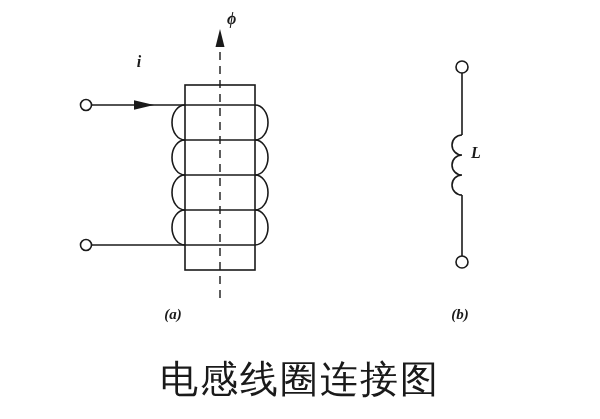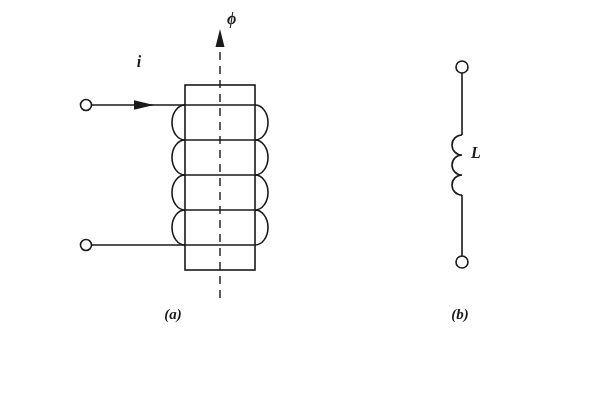--- a/index.html
+++ b/index.html
@@ -90,13 +90,14 @@
       <circle class="term" cx="462" cy="67" r="6"></circle>
       <line class="ln" x1="462" y1="73" x2="462" y2="135"></line>
       <path class="ln" d="M462,135 A10,10 0 0 0 462,155 A10,10 0 0 0 462,175 A10,10 0 0 0 462,195"></path>
       <text class="lbl" x="471" y="158" text-anchor="start">L</text>
       <line class="ln" x1="462" y1="195" x2="462" y2="256"></line>
       <circle class="term" cx="462" cy="262" r="6"></circle>
       <text class="sublbl" x="460" y="319" text-anchor="middle">(b)</text>
     </g>
   </svg>
 
+  <div class="caption">电感线圈连接图</div>
 </div>
 
 </body></html>

